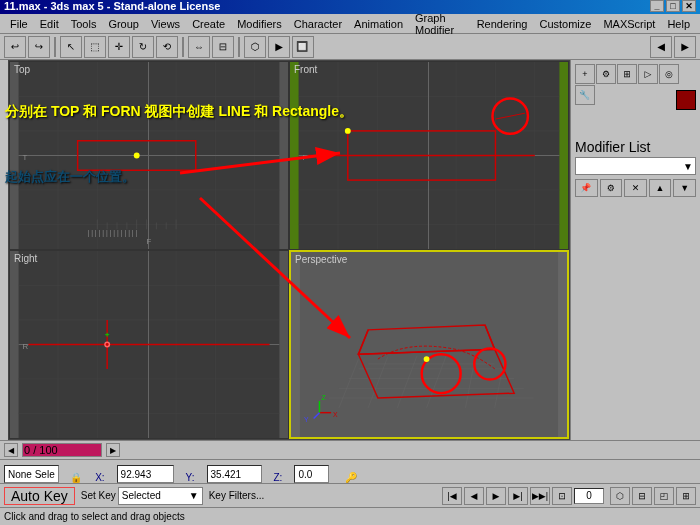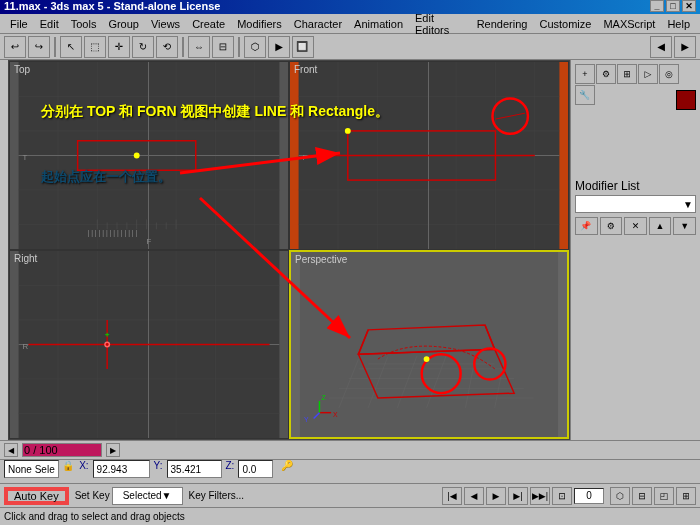--- a/index.html
+++ b/index.html
@@ -102,21 +102,21 @@
     }
 
     .viewport {
       position: relative;
       background: #4a4a4a;
       border: 1px solid #333;
       overflow: hidden;
     }
 
     .viewport-top { background: #555; }
-    .viewport-front { background: #c2410c; }
+    .viewport-front { background: #4d7c0f; }
     .viewport-right { background: #555; }
     .viewport-perspective { background: #666; border: 2px solid #cccc00; }
 
     .viewport-label {
       position: absolute;
       top: 2px;
       left: 4px;
       color: #ccc;
       font-size: 10px;
       z-index: 10;
@@ -144,23 +144,22 @@
       background: #c0c0c0;
       border: 1px solid #808080;
       display: flex;
       align-items: center;
       justify-content: center;
       font-size: 9px;
       cursor: pointer;
     }
 
     .modifier-label {
-      font-size: 12px;
+      font-size: 14px;
       margin-bottom: 2px;
-      margin-top: 40px;
     }
     .modifier-dropdown {
       width: 100%;
       height: 18px;
       background: white;
       border: 1px solid #808080;
       font-size: 10px;
       display: flex;
       align-items: center;
       padding: 0 2px;
@@ -207,21 +206,20 @@
       pointer-events: none;
       z-index: 50;
     }
 
     .annotation-text {
       position: absolute;
       color: #ff0;
       font-size: 13px;
       font-weight: bold;
       text-shadow: 1px 1px 2px #000;
-      margin-left: 36px;
     }
 
     
     #status-area {
       background: #c0c0c0;
       height: 20px;
       display: flex;
       align-items: center;
       border-top: 1px solid #808080;
       border-bottom: 1px solid #808080;
@@ -247,24 +245,24 @@
       justify-content: center;
       font-size: 8px;
       cursor: pointer;
     }
 
     
     #lower-status {
       background: #c0c0c0;
       height: 24px;
       display: flex;
-      align-items: flex-start;
+      align-items: flex-end;
       border-bottom: 1px solid #808080;
       padding: 0 4px;
-      gap: 4px;
+      gap: 12px;
       font-size: 10px;
     }
     .status-field {
       height: 18px;
       background: white;
       border: 1px inset #808080;
       padding: 0 3px;
       display: flex;
       align-items: center;
       font-size: 10px;
@@ -306,35 +304,36 @@
       font-size: 10px;
       text-align: center;
       display: flex;
       align-items: center;
       justify-content: center;
     }
     .auto-key-btn {
       height: 18px;
       padding: 0 6px;
       background: #c0c0c0;
-      border: 4px solid #ef4444;
-      font-size: 11px;
+      border: 1px solid #ef4444;
+      font-size: 14px;
       cursor: pointer;
       display: flex;
       align-items: center;
     }
     .selected-dropdown {
       height: 18px;
       background: white;
       border: 1px solid #808080;
       font-size: 10px;
       display: flex;
       align-items: center;
-      padding: 0 10px;
+      padding: 0 3px;
       min-width: 60px;
+      gap: 28px;
     }
 
     
     #help-text {
       background: #c0c0c0;
       height: 18px;
       display: flex;
       align-items: center;
       padding: 0 4px;
       font-size: 10px;
@@ -364,21 +363,21 @@
 <div id="menu-bar">
   <span class="menu-item">File</span>
   <span class="menu-item">Edit</span>
   <span class="menu-item">Tools</span>
   <span class="menu-item">Group</span>
   <span class="menu-item">Views</span>
   <span class="menu-item">Create</span>
   <span class="menu-item">Modifiers</span>
   <span class="menu-item">Character</span>
   <span class="menu-item">Animation</span>
-  <span class="menu-item">Edit Editors</span>
+  <span class="menu-item">Graph Modifier</span>
   <span class="menu-item">Rendering</span>
   <span class="menu-item">Customize</span>
   <span class="menu-item">MAXScript</span>
   <span class="menu-item">Help</span>
 </div>
 
 <div id="toolbar">
   <div class="toolbar-btn">↩</div>
   <div class="toolbar-btn">↪</div>
   <div class="toolbar-separator"></div>

